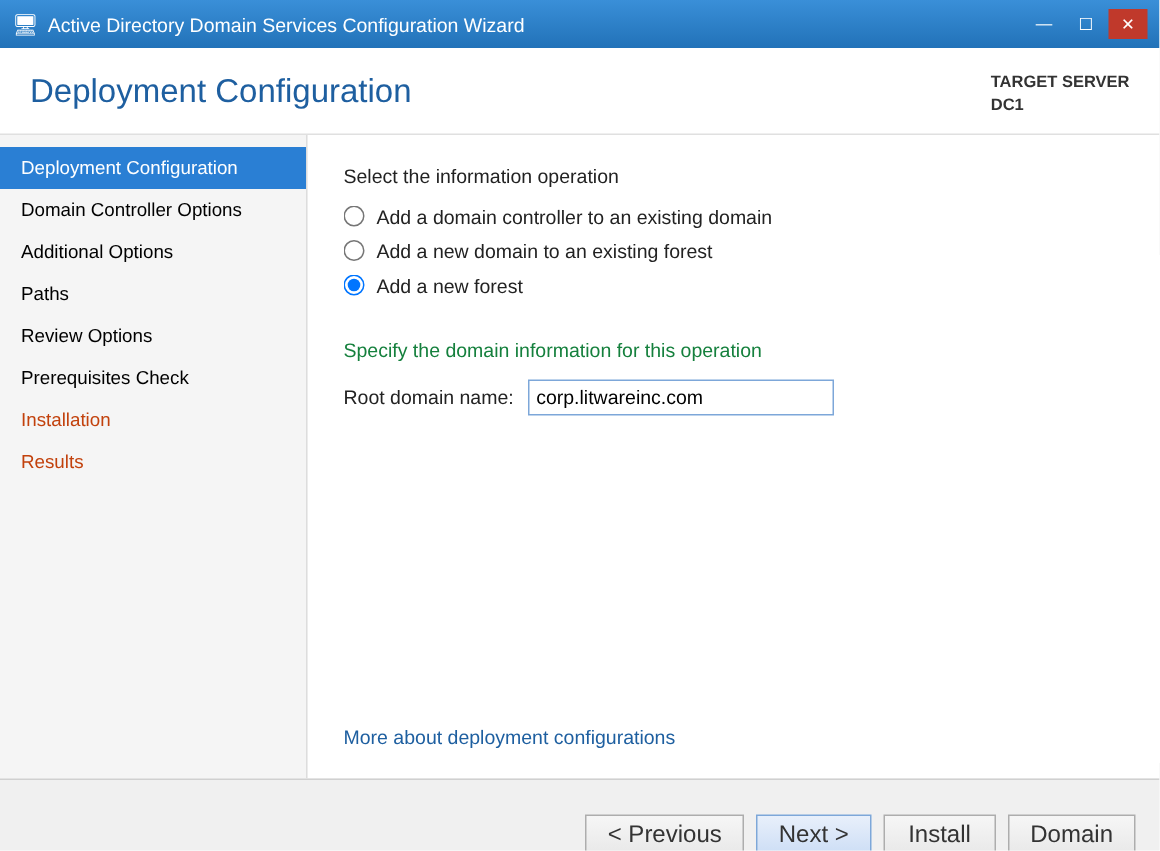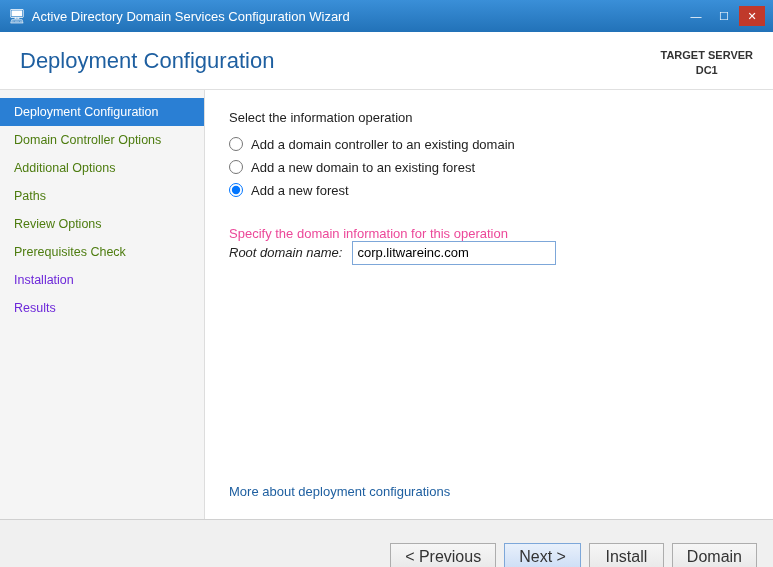--- a/index.html
+++ b/index.html
@@ -57,21 +57,21 @@
       justify-content: space-between;
       align-items: flex-start;
       border-bottom: 1px solid #e0e0e0;
     }
     .header-title {
       font-size: 22px;
       font-weight: 300;
       color: #1e5fa0;
     }
     .target-server {
-      text-align: center;
+      text-align: left;
       font-size: 11px;
       color: #333;
       font-weight: 600;
       line-height: 1.4;
     }
 
     
     .content-area {
       display: flex;
       flex: 1;
@@ -82,29 +82,29 @@
     .sidebar {
       width: 205px;
       background: #f5f5f5;
       border-right: 1px solid #ddd;
       padding: 8px 0;
       flex-shrink: 0;
     }
     .sidebar-item {
       padding: 7px 14px;
       font-size: 12.5px;
-      color: #4d7c0f;
+      color: #000000;
       cursor: pointer;
     }
     .sidebar-item.active {
       background: #2a7fd4;
       color: white;
     }
     .sidebar-item.disabled {
-      color: #6d28d9;
+      color: #c2410c;
       cursor: default;
     }
 
     
     .main-content {
       flex: 1;
       padding: 20px 24px;
       overflow-y: auto;
     }
 
@@ -135,35 +135,34 @@
       height: 14px;
       cursor: pointer;
     }
 
     .domain-info-section {
       margin-top: 8px;
     }
 
     .domain-info-title {
       font-size: 13px;
-      color: #ec4899;
-      margin-bottom: 0;
+      color: #15803d;
+      margin-bottom: 12px;
     }
 
     .form-row {
       display: flex;
       align-items: center;
       gap: 10px;
     }
 
     .form-label {
       font-size: 13px;
       color: #222;
       white-space: nowrap;
-      font-style: italic;
     }
 
     .form-input {
       width: 204px;
       height: 24px;
       border: 1px solid #7da7d9;
       padding: 2px 4px;
       font-size: 13px;
       outline: none;
       background: white;

